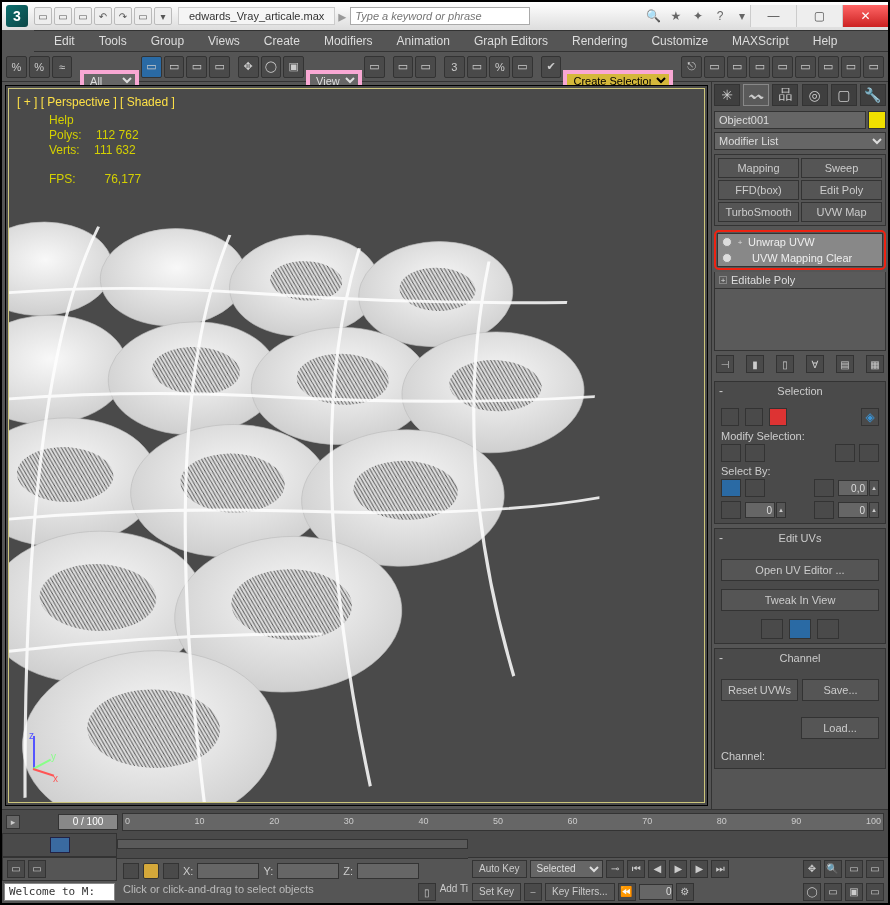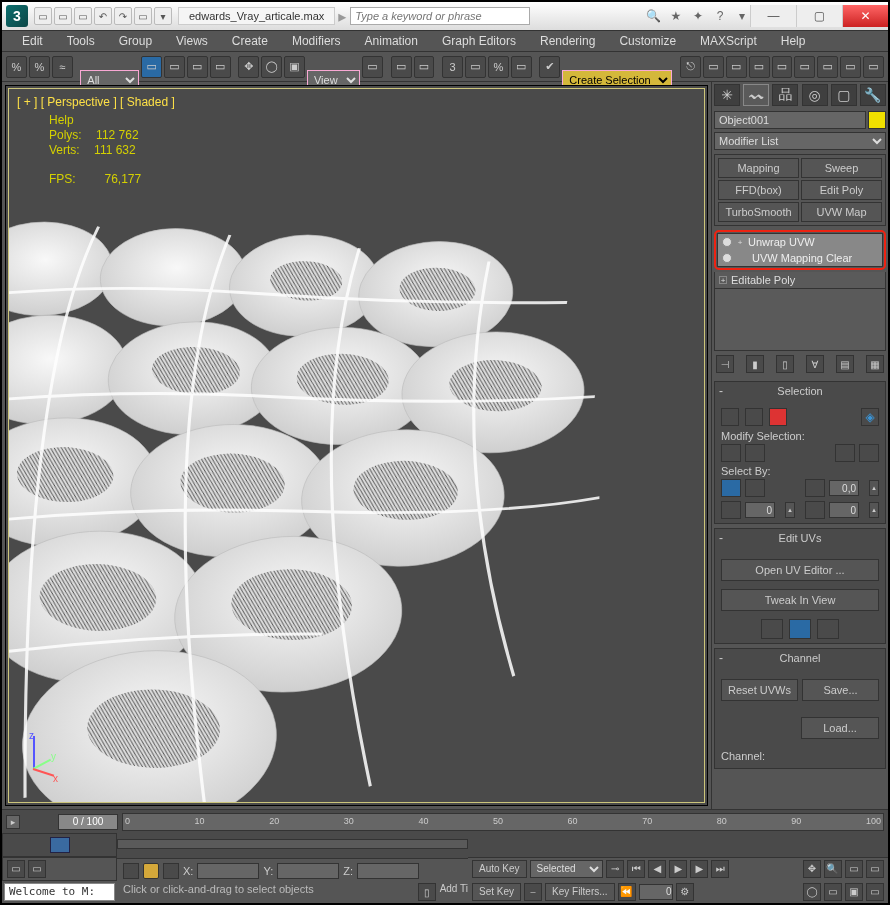--- a/index.html
+++ b/index.html
@@ -13,27 +13,27 @@
   .filetitle { margin-left:6px; padding:2px 10px; background:#f5f5f5; border:1px solid #ccc; font-size:11px; color:#333; }
   .search { margin-left:4px; flex:1; display:flex; align-items:center; }
   .search input { width:180px; height:18px; font-size:11px; font-style:italic; color:#888; padding:1px 4px; border:1px solid #aaa; }
   .searchicons { display:flex; gap:6px; margin-left:6px; }
   .searchicons div { width:16px; height:16px; color:#666; font-size:12px; display:flex; align-items:center; justify-content:center; }
   .winbtns { display:flex; margin-left:auto; }
   .winbtns div { width:46px; height:22px; display:flex; align-items:center; justify-content:center; border-left:1px solid #ccc; font-size:12px; }
   .winbtns .close { background:linear-gradient(#f66,#c22); color:#fff; }
   .winbtns .min, .winbtns .max { background:#eee; color:#555; }
   
-  .menubar { height:22px; background:#555; display:flex; align-items:center; gap:0; padding:0 8px; border-top:1px solid #333; border-bottom:1px solid #333;}
+  .menubar { height:22px; background:#555; display:flex; align-items:center; gap:0; padding:0 8px; border-top:1px solid #333; border-bottom:1px solid #333;margin-left:32px;}
   .menubar .mitem { color:#ddd; font-size:12px; padding:3px 12px; cursor:default; }
   
   .maintb { height:30px; background:#555; display:flex; align-items:center; gap:2px; padding:0 4px; border-bottom:1px solid #333;}
   .tbtn { width:22px; height:22px; background:#4a4a4a; border:1px solid #333; display:flex; align-items:center; justify-content:center; color:#ccc; font-size:11px; border-radius:2px;}
   .tsep { width:4px; }
-  .tsel { height:20px; background:#666; color:#ddd; border:1px solid #f9a8d4; font-size:11px; padding:0 2px;margin-top:27px; }
+  .tsel { height:20px; background:#666; color:#ddd; border:4px solid #f9a8d4; font-size:11px; padding:0 2px;margin-top:27px; }
   .tsel.named { background:#d4b83a; color:#000; width:110px; }
   
   .content { display:flex; height: calc(100% - 28px - 22px - 30px - 24px - 70px); }
   .viewport { flex:1; background:#4a4a4a; position:relative; border:1px solid #000; margin:3px; display:flex; flex-direction:column;}
   .vp-inner { flex:1; background:#4a4a4a; position:relative; border:1px solid #ccc57a; margin:2px; overflow:hidden;}
   .vp-label { position:absolute; top:6px; left:8px; color:#fde047; font-size:12px; z-index:5;}
   .vp-stats { position:absolute; top:24px; left:40px; font-size:12px; font-family:"Courier New",monospace; color:#d4d000; z-index:5; white-space:pre;}
   .vp-axis { position:absolute; bottom:20px; left:20px; width:50px; height:50px; z-index:5;}
   .vp-axis .z { position:absolute; bottom:12px; left:4px; width:2px; height:34px; background:#55f;}
   .vp-axis .zl { position:absolute; top:-2px; left:0; color:#55f; font-size:10px;}
@@ -69,21 +69,21 @@
   .rollup-head .rtitle { position:absolute; left:0; right:0; text-align:center; }
   .rollup-head { position:relative; }
   .rollup-body { padding:4px 6px; }
   .sel-icons { display:flex; gap:6px; align-items:center; margin:4px 0;}
   .sel-icons .sic { width:18px; height:18px; background:#4a4a4a; border:1px solid #333;}
   .sel-icons .sic.red { background:#d33;}
   .sel-icons .cube { width:18px; height:18px; margin-left:auto; background:#4a4a4a; border:1px solid #333; display:flex; align-items:center; justify-content:center; color:#3a94d6; font-size:12px;}
   .lbl { color:#ccc; font-size:11px; margin:3px 0 2px;}
   .icon-row { display:flex; gap:4px; align-items:center;}
   .icon-row .ib { width:20px; height:18px; background:#4a4a4a; border:1px solid #333;}
-  .spin { display:flex; align-items:flex-end; gap:10px;}
+  .spin { display:flex; align-items:flex-end; gap:1px;}
   .spin input { width:30px; height:16px; background:#666; color:#ddd; border:1px solid #333; font-size:10px; text-align:right; padding-right:2px;}
   .spin .arr { width:10px; height:16px; background:#555; border:1px solid #333; font-size:7px; display:flex; align-items:center; justify-content:center; color:#ccc;}
   .widebtn { width:100%; height:22px; background:#555; border:1px solid #333; color:#ccc; font-size:11px; display:flex; align-items:center; justify-content:center; margin:8px 0;}
   .centerbtns { display:flex; gap:6px; justify-content:center; margin-top:4px;}
   .centerbtns .cb { width:22px; height:20px; background:#4a4a4a; border:1px solid #333;}
   .centerbtns .cb.act { background:#2a6aa4;}
   .twocol { display:flex; gap:4px;}
   .twocol .widebtn { flex:1;}
   
   .timeline-row { height:24px; background:#4a4a4a; display:flex; align-items:center; padding:0 4px; gap:4px; border-top:1px solid #333;}

